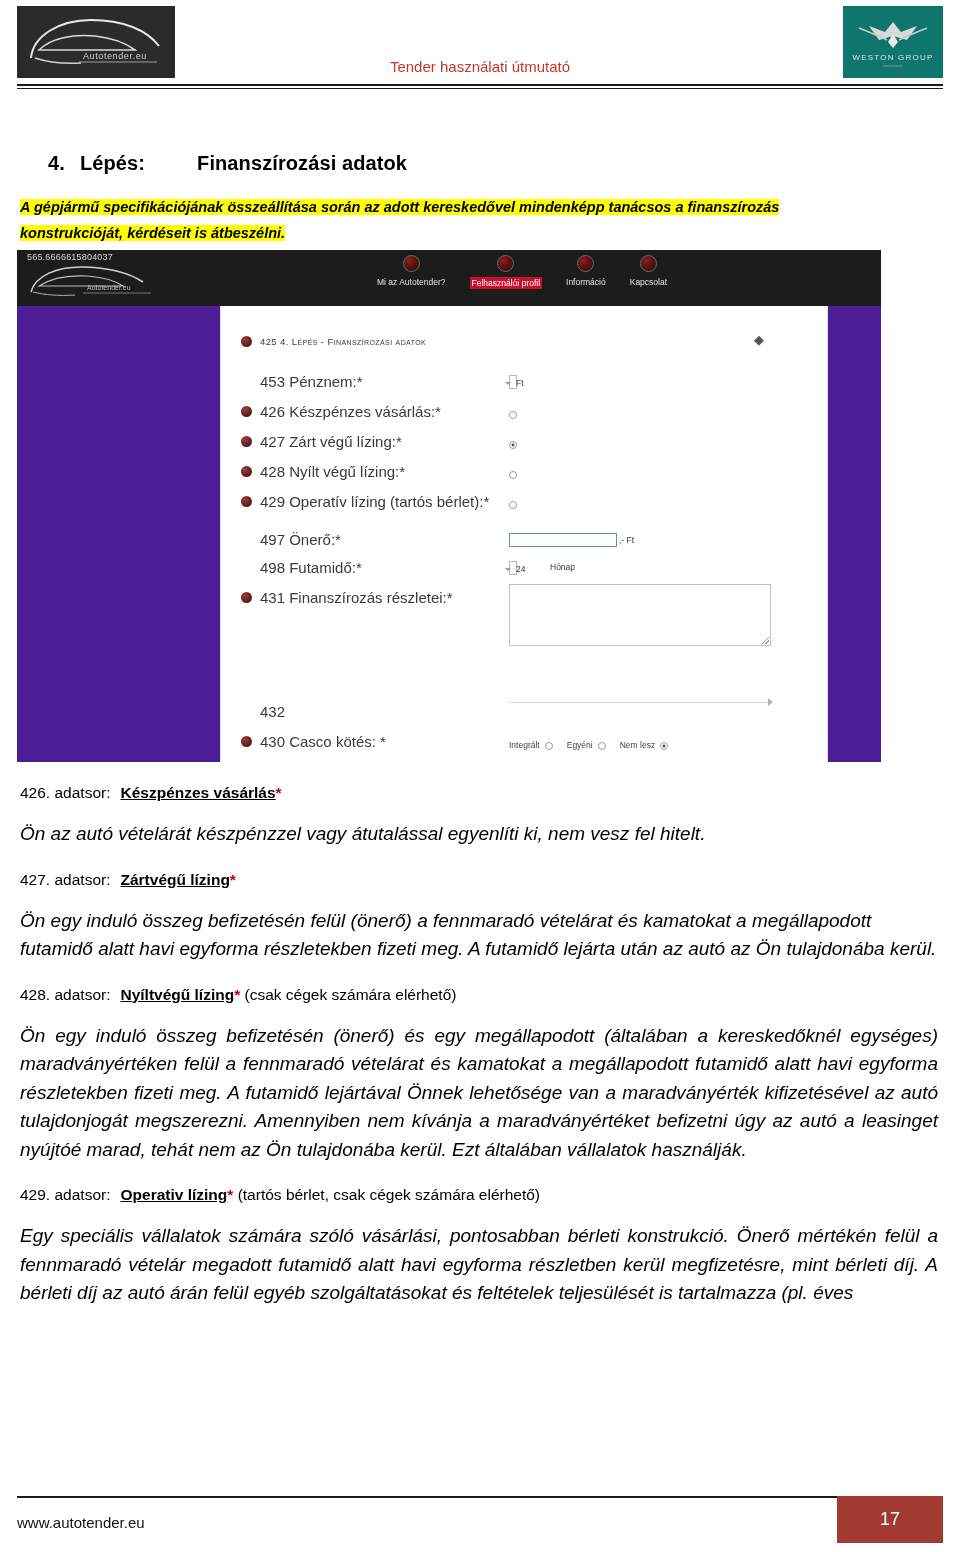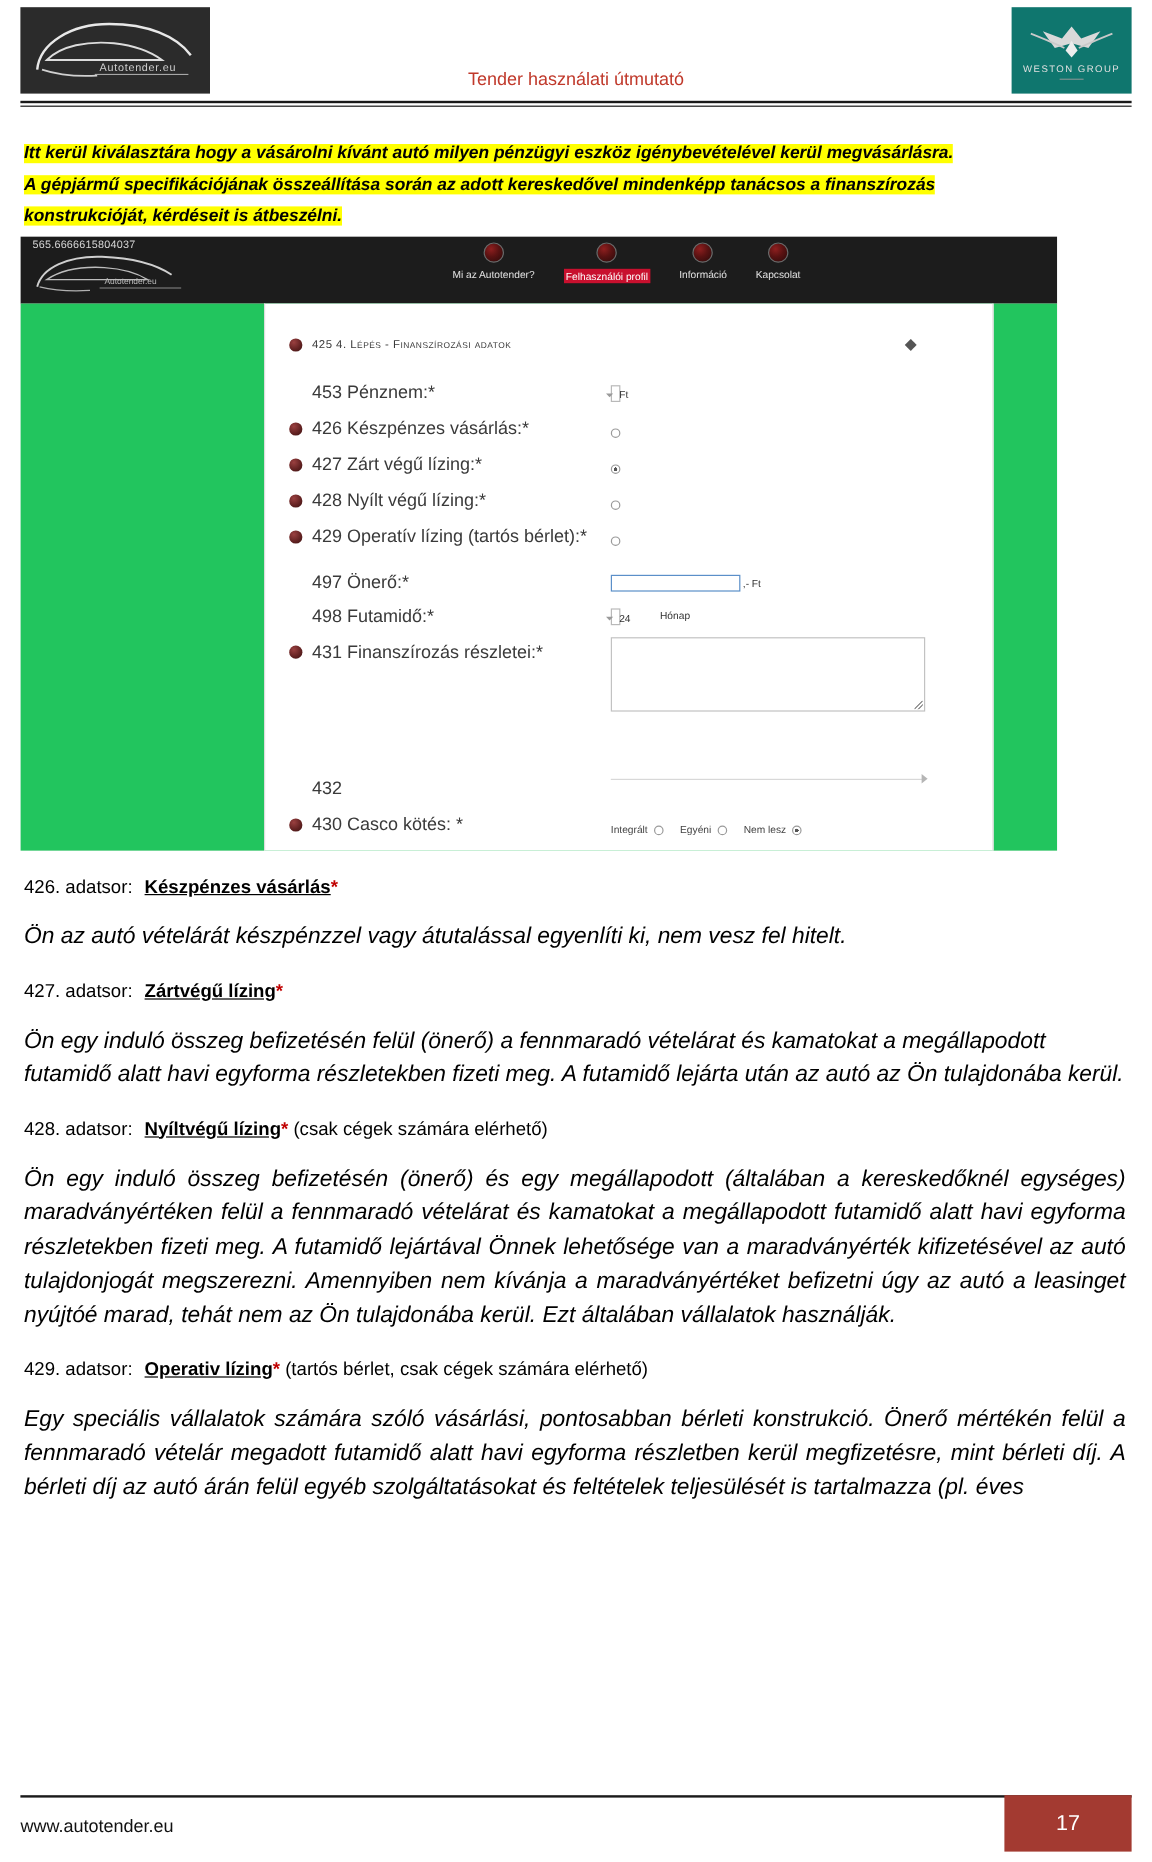--- a/index.html
+++ b/index.html
@@ -71,21 +71,21 @@
   }
   .nav-item { text-align:center; width:auto; }
   .nav-icon {
     width:17px; height:17px; border-radius:50%; margin:0 auto 5px auto;
     background:radial-gradient(circle at 35% 30%, #8f1f1f 0%, #5a1212 45%, #2a0a0a 100%);
     border:1px solid #6a6a6a;
   }
   .nav-label { font-size:8.5px; color:#e2e2e2; white-space:nowrap; }
   .nav-label.active { background:#c8102e; color:#fff; padding:1px 2px; }
 
-  .shot-body { position:absolute; left:0; top:56px; right:0; bottom:0; background:#22c55e; }
+  .shot-body { position:absolute; left:0; top:56px; right:0; bottom:0; background:#4c1d95; }
   .shot-panel {
     position:absolute; left:203px; top:0; width:608px; bottom:0;
     background:#ffffff; border-left:1px solid #dddddd; border-right:1px solid #dddddd;
   }
   .panel-title-row {
     position:absolute; left:20px; top:26px; right:18px; height:18px;
   }
   .bullet-ico {
     display:inline-block; width:11px; height:11px; border-radius:50%;
     background:radial-gradient(circle at 35% 30%, #9a4040 0%, #5f2020 60%, #3a1212 100%);
@@ -205,23 +205,25 @@
     </svg>
   </div>
 
   <div class="header-title">Tender használati útmutató</div>
   <div class="header-rule"></div>
   <div class="header-rule2"></div>
 </div>
 
 <div class="content">
 
+  <div class="step-heading">
+    <span class="num">4.</span><span>Lépés:</span><span class="title">Finanszírozási adatok</span>
+  </div>
 
   <div class="intro">
-    <p><span class="hl">Itt kerül kiválasztára hogy a vásárolni kívánt autó milyen pénzügyi eszköz igénybevételével kerül megvásárlásra.</span></p>
     <p><span class="hl">A gépjármű specifikációjának összeállítása során az adott kereskedővel mindenképp tanácsos a finanszírozás</span></p>
     <p><span class="hl">konstrukcióját, kérdéseit is átbeszélni.</span></p>
   </div>
 
   <div class="shot">
 
     <div class="shot-nav">
       <div class="shot-serial">565.6666615804037</div>
       <div class="shot-logo">
         <svg width="150" height="44" viewBox="0 0 150 44" aria-hidden="true">

